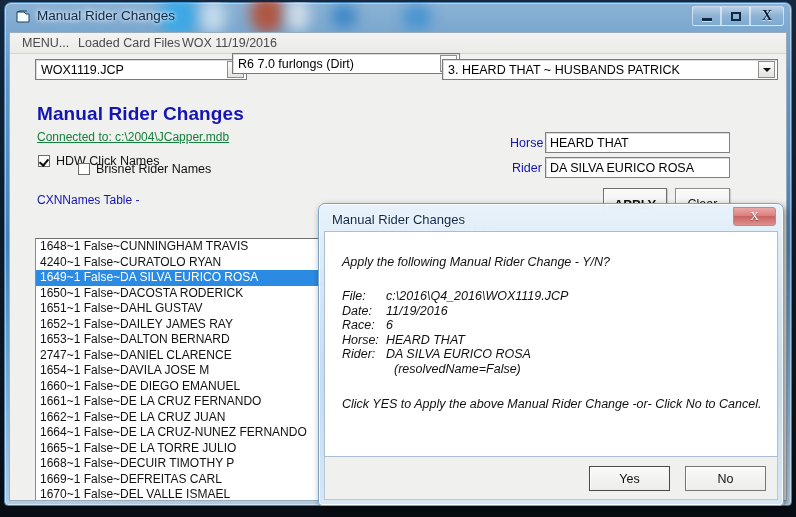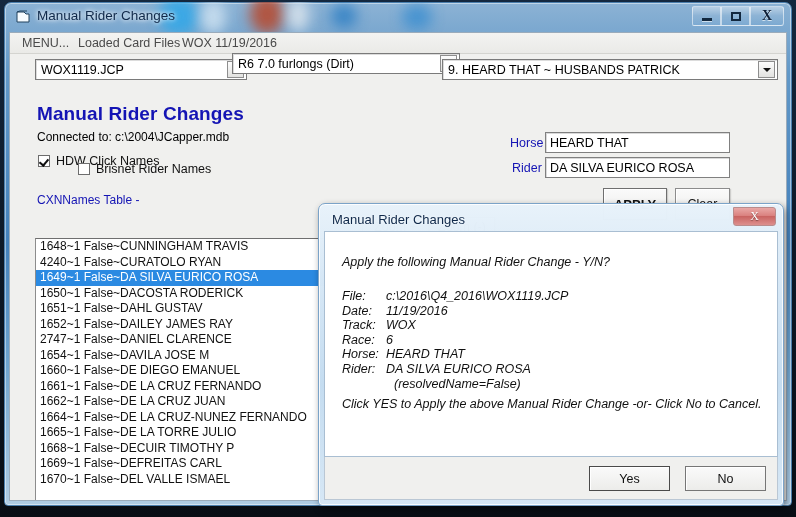--- a/index.html
+++ b/index.html
@@ -143,21 +143,21 @@
   #combo-entry { left:432px; top:26px; width:336px; }
 
   
   #app-title {
     position:absolute; left:27px; top:70px;
     font-size:19px; font-weight:bold; color:#1414b4;
     letter-spacing:.1px;
   }
   #conn-text {
     position:absolute; left:27px; top:97px;
-    font-size:12px; color:#000000;
+    font-size:12px; color:#15803d;text-decoration:underline;
   }
   .chkrow { position:absolute; left:28px; font-size:12.5px; color:#111; }
   #chk-hdw { top:121px; }
   #chk-bris { top:129px;margin-left:40px; }
   .chkbox {
     display:inline-block; width:12px; height:12px;
     border:1px solid #6d6d6d; background:#fff;
     vertical-align:-2px; margin-right:6px; position:relative;
     box-sizing:border-box;
   }
@@ -366,21 +366,21 @@
           <span class="tri-down"></span>
         </span>
     </div>
     <div class="combo" id="combo-race">
       <span class="cval">R6 7.0 furlongs (Dirt)</span>
       <span class="carrow">
           <span class="tri-down"></span>
         </span>
     </div>
     <div class="combo" id="combo-entry">
-      <span class="cval">9. HEARD THAT ~ HUSBANDS PATRICK</span>
+      <span class="cval">3. HEARD THAT ~ HUSBANDS PATRICK</span>
       <span class="carrow">
           <span class="tri-down"></span>
         </span>
     </div>
 
     <div id="app-title">Manual Rider Changes</div>
     <div id="conn-text">Connected to: c:\2004\JCapper.mdb</div>
 
     <label class="chkrow" id="chk-hdw">
       <span class="chkbox on"></span><span>HDW Click Names</span>
@@ -394,20 +394,21 @@
     <div class="btn" id="btn-zoomplus">Zoom +</div>
     <div class="btn" id="btn-zoomminus">Zoom (-)</div>
 
     <div id="listbox">
         <div class="lrow">1648~1 False~CUNNINGHAM TRAVIS</div>
         <div class="lrow">4240~1 False~CURATOLO RYAN</div>
         <div class="lrow sel">1649~1 False~DA SILVA EURICO ROSA</div>
         <div class="lrow">1650~1 False~DACOSTA RODERICK</div>
         <div class="lrow">1651~1 False~DAHL GUSTAV</div>
         <div class="lrow">1652~1 False~DAILEY JAMES RAY</div>
+        <div class="lrow">1653~1 False~DALTON BERNARD</div>
         <div class="lrow">2747~1 False~DANIEL CLARENCE</div>
         <div class="lrow">1654~1 False~DAVILA JOSE M</div>
         <div class="lrow">1660~1 False~DE DIEGO EMANUEL</div>
         <div class="lrow">1661~1 False~DE LA CRUZ FERNANDO</div>
         <div class="lrow">1662~1 False~DE LA CRUZ JUAN</div>
         <div class="lrow">1664~1 False~DE LA CRUZ-NUNEZ FERNANDO</div>
         <div class="lrow">1665~1 False~DE LA TORRE JULIO</div>
         <div class="lrow">1668~1 False~DECUIR TIMOTHY P</div>
         <div class="lrow">1669~1 False~DEFREITAS CARL</div>
         <div class="lrow">1670~1 False~DEL VALLE ISMAEL</div>
@@ -433,24 +434,20 @@
   <div id="dlg-body">
     <div id="dlg-question">Apply the following Manual Rider Change - Y/N?</div>
     <div id="dlg-table">
         <div class="drow">
           <span class="dk">File:</span>
           <span class="dv">c:\2016\Q4_2016\WOX1119.JCP</span>
         </div>
         <div class="drow">
           <span class="dk">Date:</span>
           <span class="dv">11/19/2016</span>
-        </div>
-        <div class="drow">
-          <span class="dk">Track:</span>
-          <span class="dv">WOX</span>
         </div>
         <div class="drow">
           <span class="dk">Race:</span>
           <span class="dv">6</span>
         </div>
         <div class="drow">
           <span class="dk">Horse:</span>
           <span class="dv">HEARD THAT</span>
         </div>
         <div class="drow">

